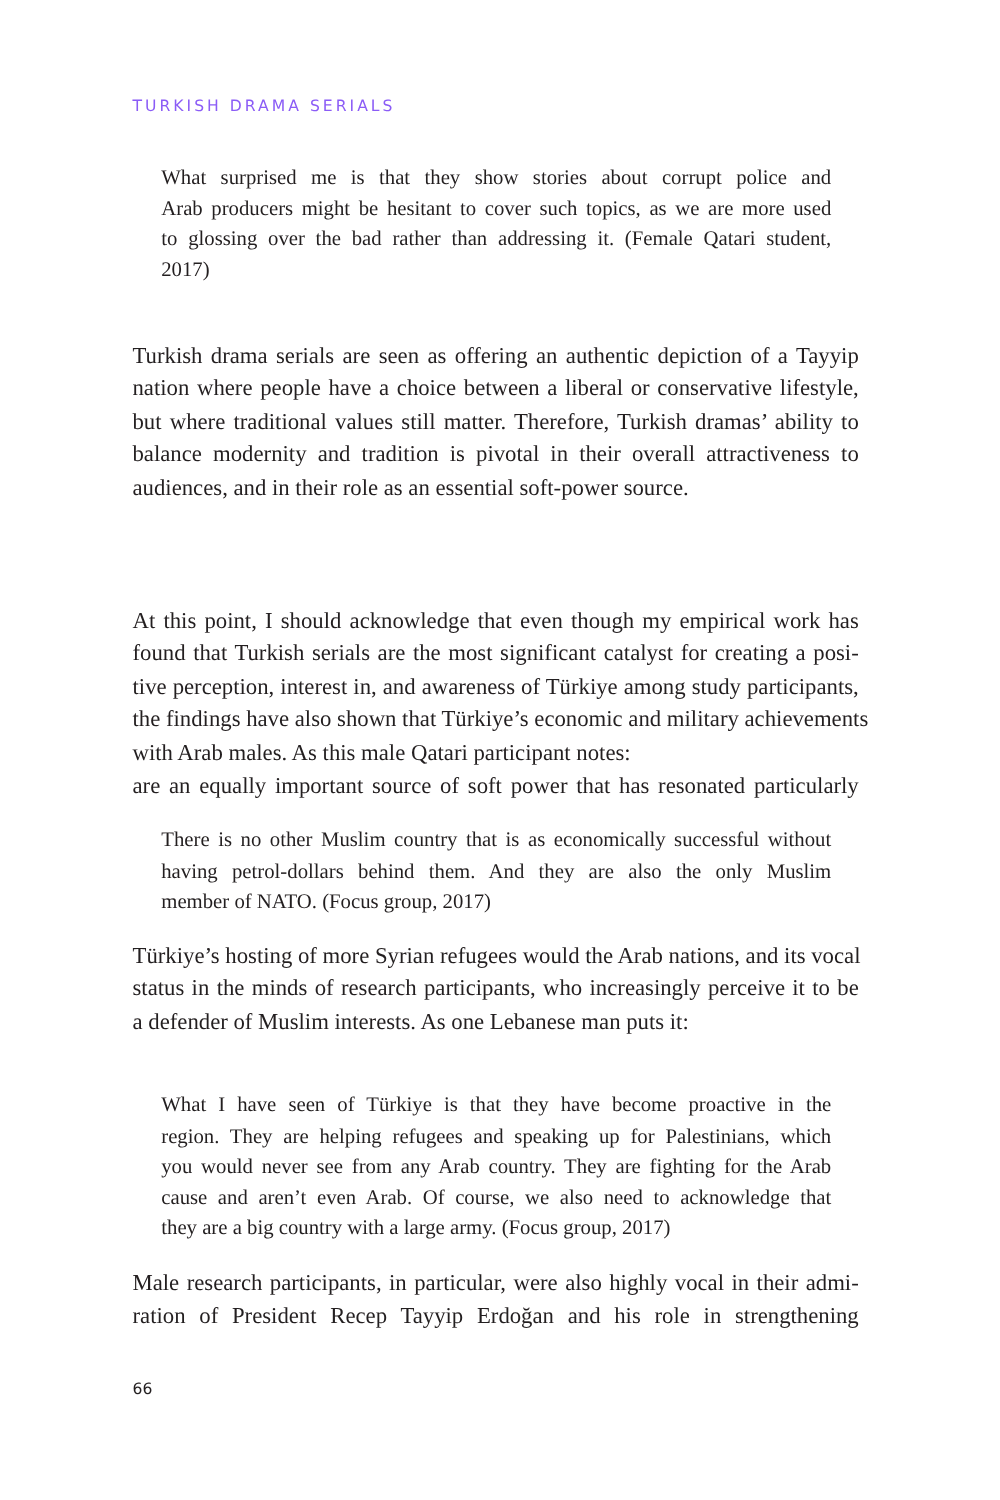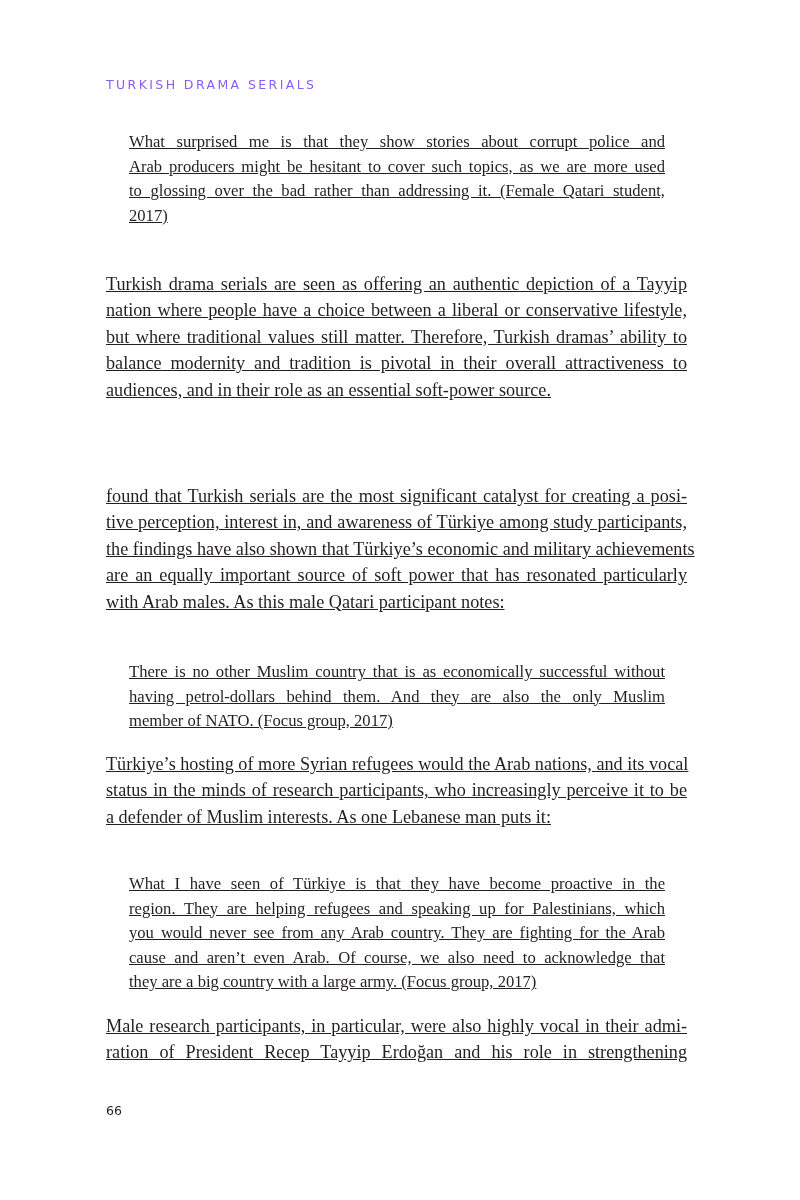--- a/index.html
+++ b/index.html
@@ -6,21 +6,21 @@
   body { width: 800px; height: 1200px; position: relative; overflow: hidden; color: #231f20; }
   .running-head {
     position: absolute; left: 106px; top: 77px;
     font-family: "DejaVu Sans", sans-serif; font-size: 12.5px; letter-spacing: 2.4px;
     color: #8b5cf6;
   }
   .folio {
     position: absolute; left: 106px; top: 1103px;
     font-family: "DejaVu Sans", sans-serif; font-size: 12.5px; color: #231f20;
   }
-  .block { position: absolute; font-family: "Liberation Serif", serif; text-decoration: underline; }
+  .block { position: absolute; font-family: "Liberation Serif", serif; }
   .line { display: block; white-space: nowrap; text-align: justify; text-align-last: justify; }
   .line.last { text-align-last: left; }
   .body-text { left: 106px; width: 581px; font-size: 18.2px; line-height: 26.4px; }
   .quote { left: 129px; width: 536px; font-size: 16.6px; line-height: 24.6px; }
   .heading {
     position: absolute; left: 106px; top: 446px;
     font-family: "DejaVu Sans", sans-serif; font-style: italic; font-size: 17px; color: #231f20;
   }
 </style>
 </head>
@@ -39,25 +39,26 @@
     <span class="line">Turkish drama serials are seen as offering an authentic depiction of a Tayyip</span>
     <span class="line">nation where people have a choice between a liberal or conservative lifestyle,</span>
     <span class="line">but where traditional values still matter. Therefore, Turkish dramas’ ability to</span>
     <span class="line">balance modernity and tradition is pivotal in their overall attractiveness to</span>
     <span class="line last">audiences, and in their role as an essential soft-power source.</span>
   </div>
 
 <div class="heading"></div>
 
 <div class="block body-text" style="top:483px;">
+    <span class="line">At this point, I should acknowledge that even though my empirical work has</span>
     <span class="line">found that Turkish serials are the most significant catalyst for creating a posi-</span>
     <span class="line">tive perception, interest in, and awareness of Türkiye among study participants,</span>
     <span class="line">the findings have also shown that Türkiye’s economic and military achievements</span>
+    <span class="line last">with Arab males. As this male Qatari participant notes:</span>
     <span class="line">are an equally important source of soft power that has resonated particularly</span>
-    <span class="line last">with Arab males. As this male Qatari participant notes:</span>
   </div>
 
 <div class="block quote" style="top:660px;">
     <span class="line">There is no other Muslim country that is as economically successful without</span>
     <span class="line">having petrol-dollars behind them. And they are also the only Muslim</span>
     <span class="line last">member of NATO. (Focus group, 2017)</span>
   </div>
 
 <div class="block body-text" style="top:751px;">
     <span class="line">Türkiye’s hosting of more Syrian refugees would the Arab nations, and its vocal</span>

